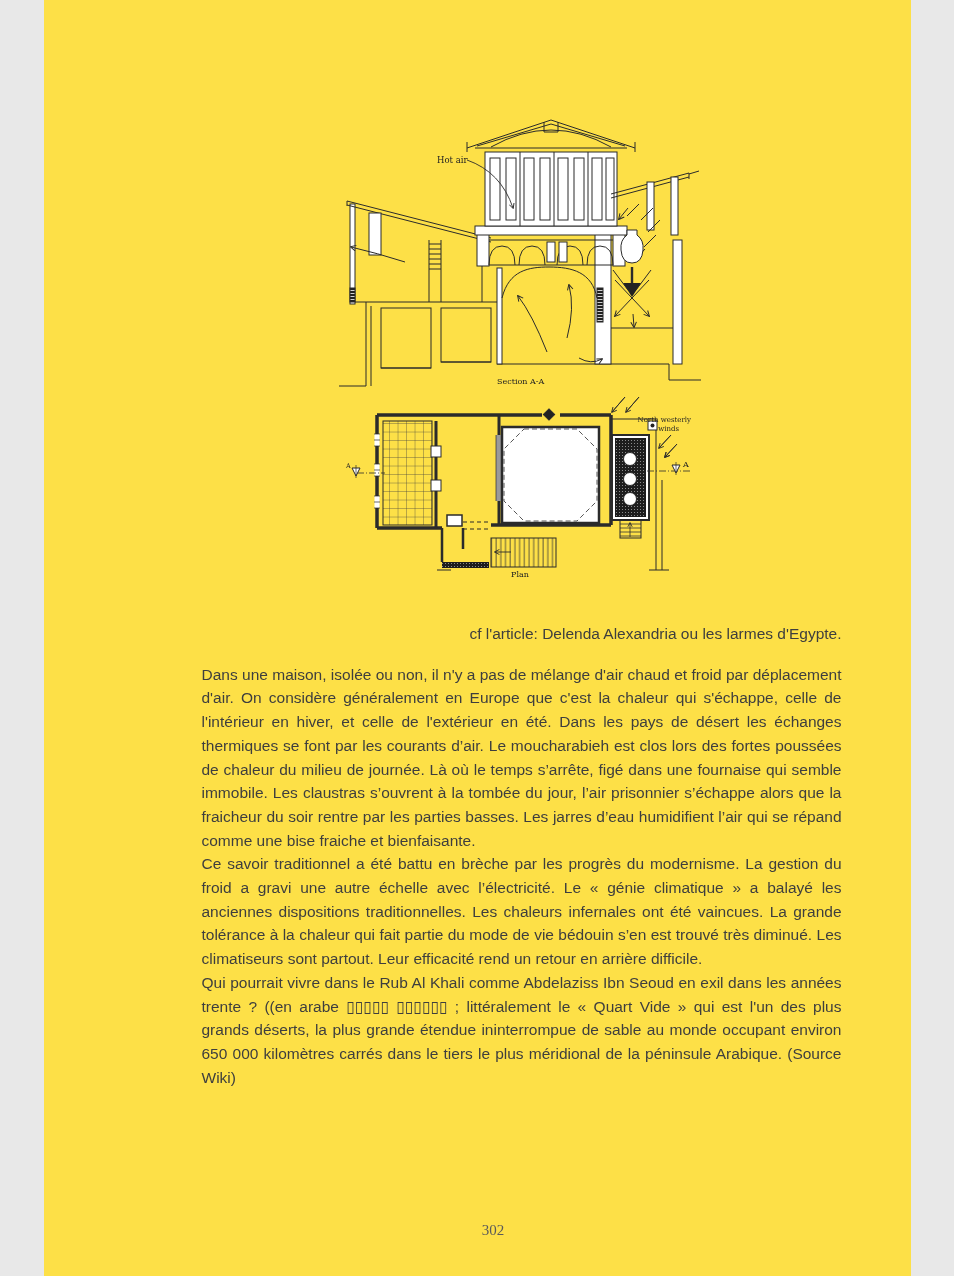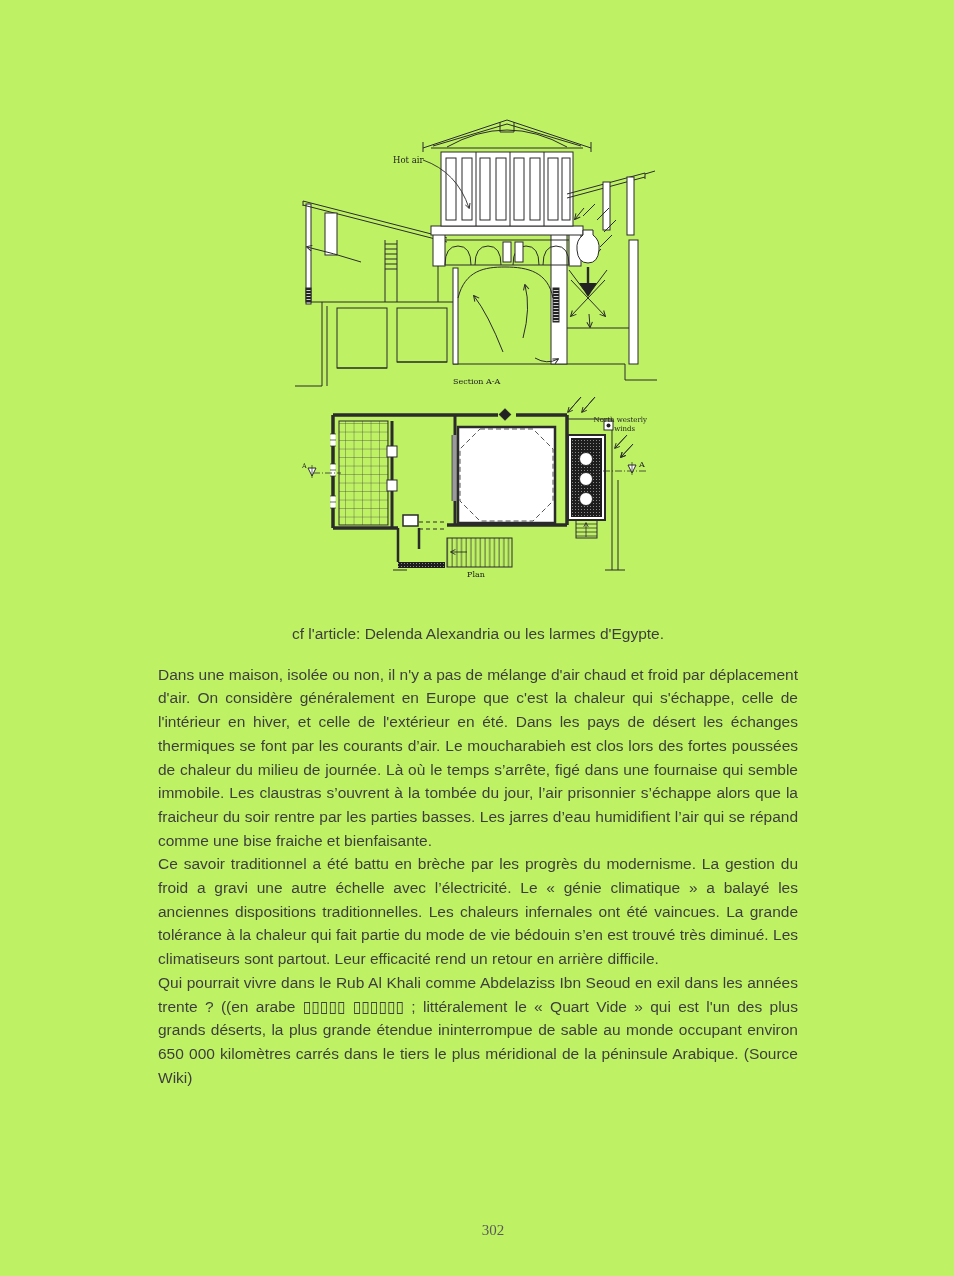--- a/index.html
+++ b/index.html
@@ -1,31 +1,31 @@
 <!DOCTYPE html>
 <html><head>
 <meta charset="utf-8">
 <style>
   html,body { margin:0; padding:0; background:#e8e8e8; }
   .page {
-    position:relative; width:954px; height:1276px; background:#bef264;
+    position:relative; width:867px; height:1276px; background:#fde047;
     margin:0 auto; overflow:hidden;
   }
   .figure { position:absolute; left:295px; top:116px; width:365px; height:466px; }
   .figure svg { width:100%; height:100%; }
   .fig-ink { stroke:#2b2b2b; fill:none; stroke-width:1; }
   .figure text { font-family:"DejaVu Serif", serif; fill:#222; stroke:none; }
   .body-text {
     position:absolute; left:158px; top:622px; width:640px;
     font-family:"Liberation Sans", sans-serif;
     font-size:15.5px; line-height:23.7px; color:#3e3e3e;
     text-align:justify;
   }
   .body-text p { margin:0; }
-  .body-text p.intro { text-align:center; margin-bottom:17px; }
+  .body-text p.intro { text-align:right; margin-bottom:17px; }
   .page-number {
     position:absolute; top:1222px; left:16px; width:100%; text-align:center;
     font-family:"Liberation Serif", serif; font-size:15px; color:#5a5a5a;
   }
 </style>
 </head>
 <body>
 
 <div class="page">
 

